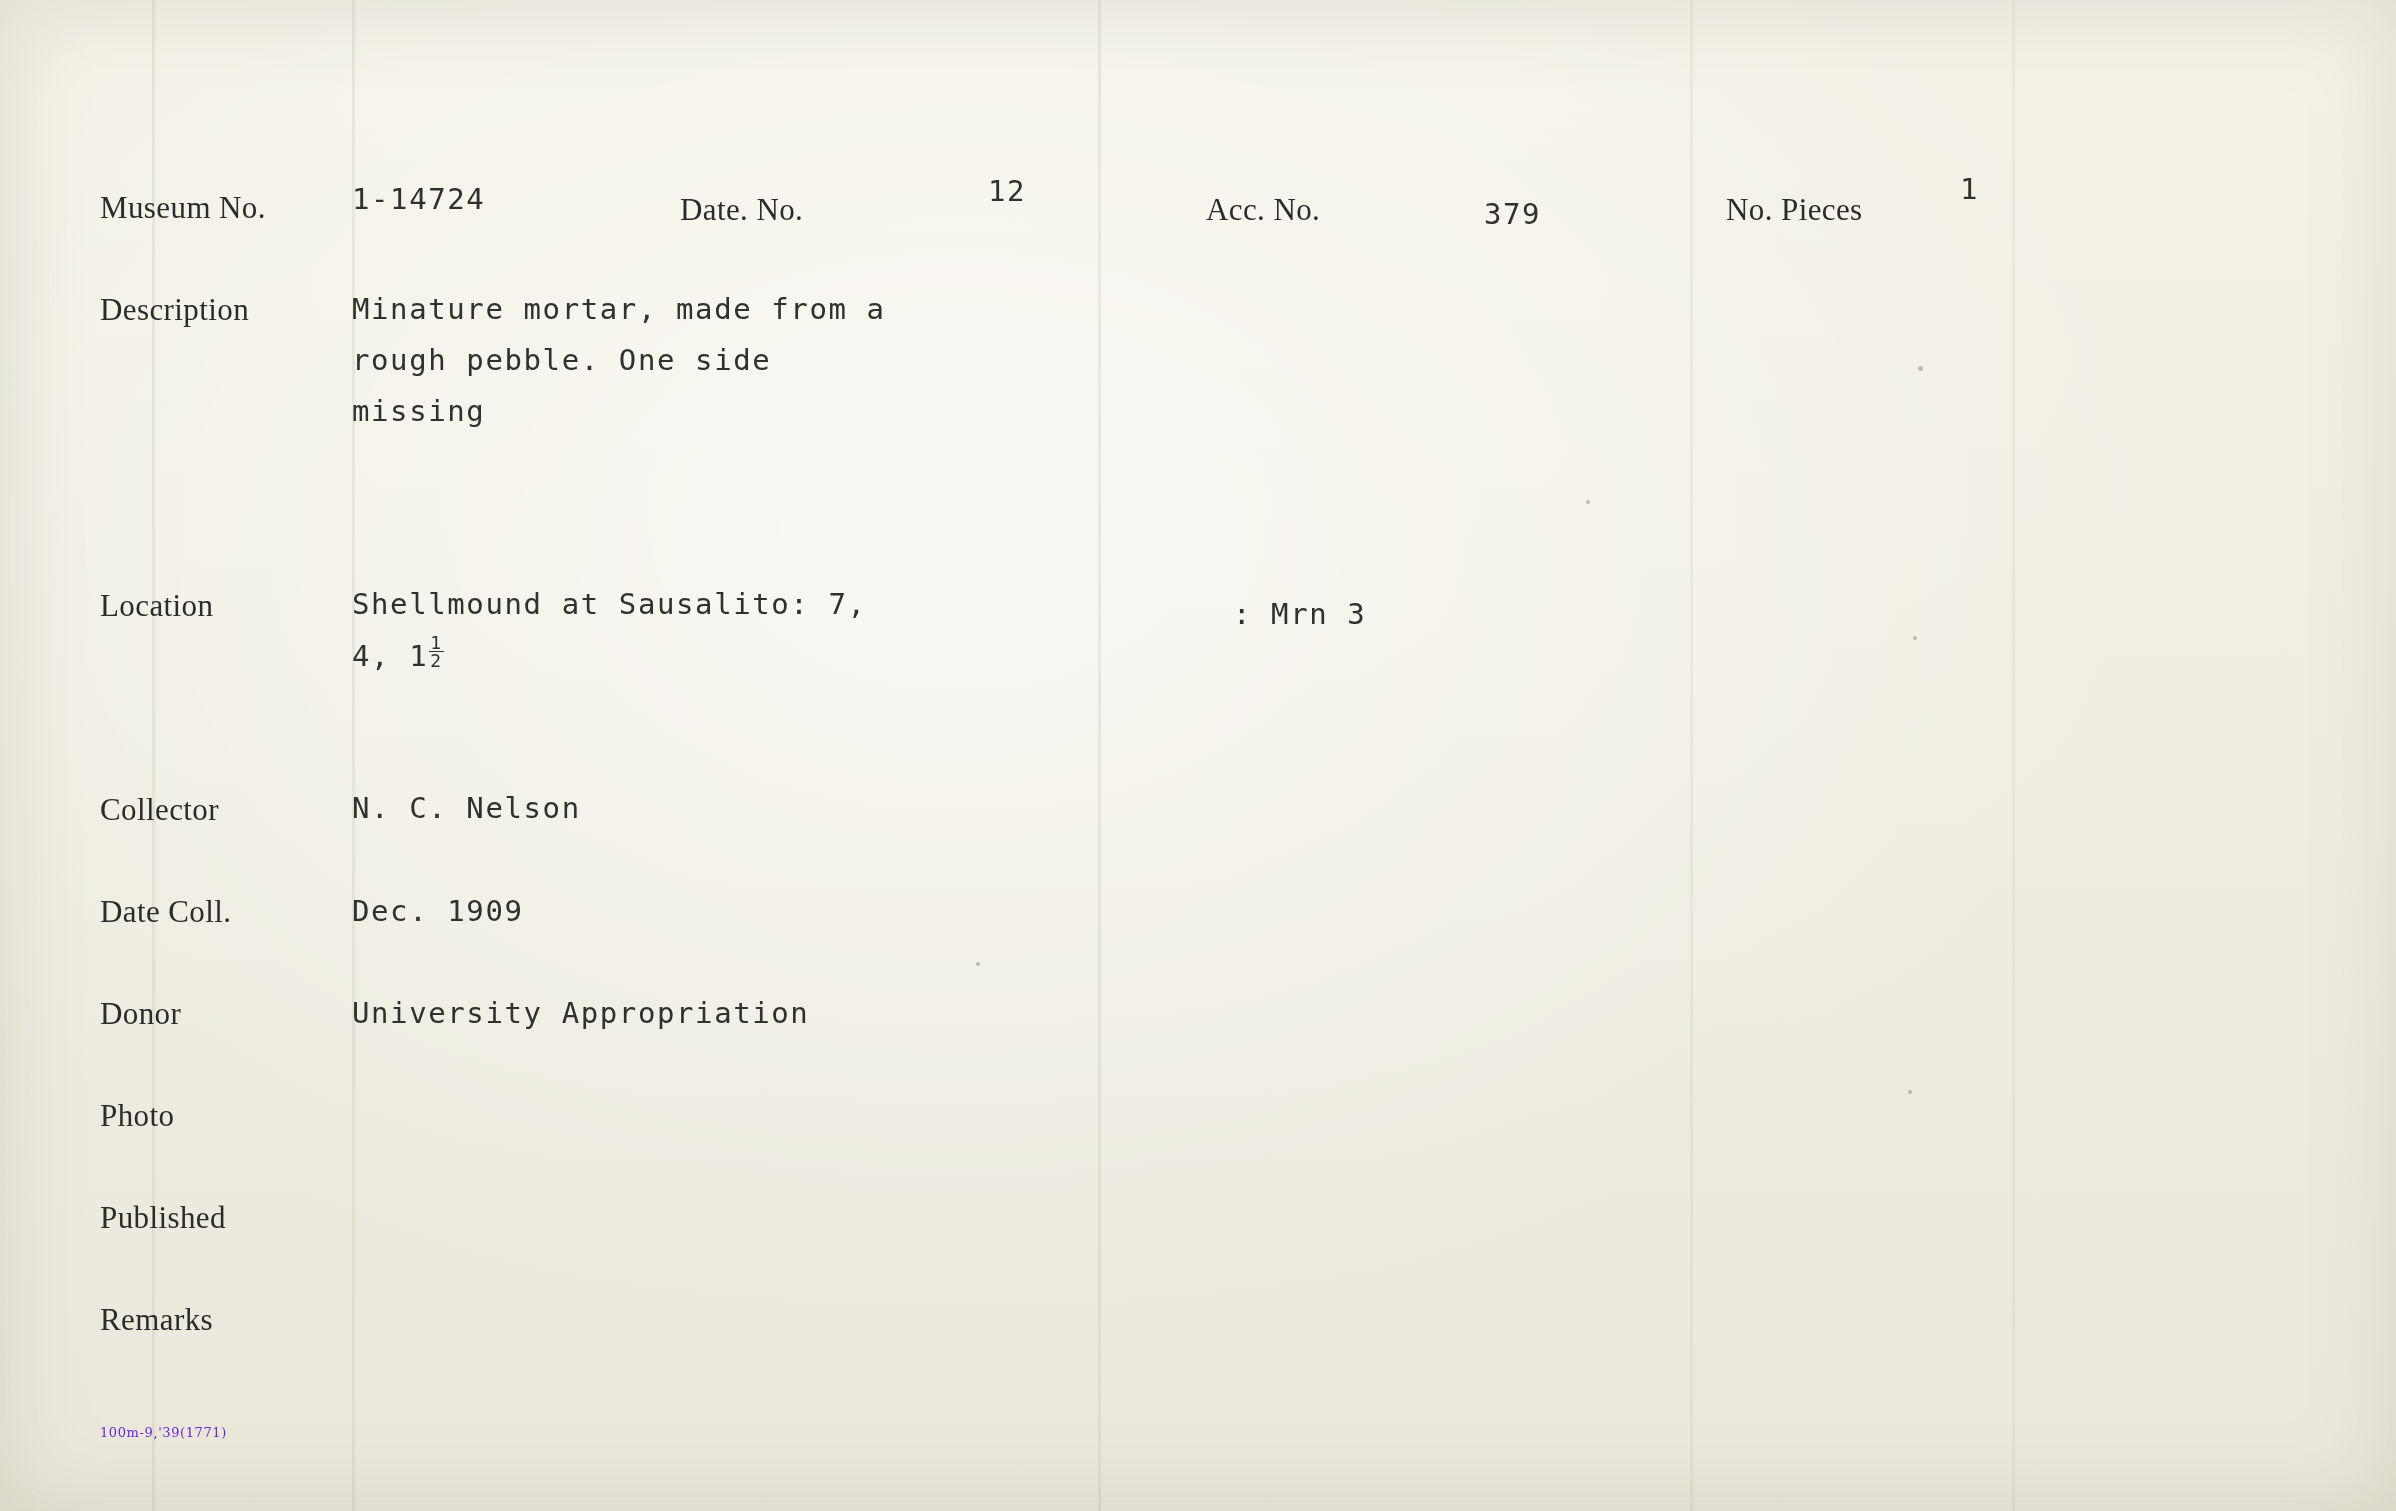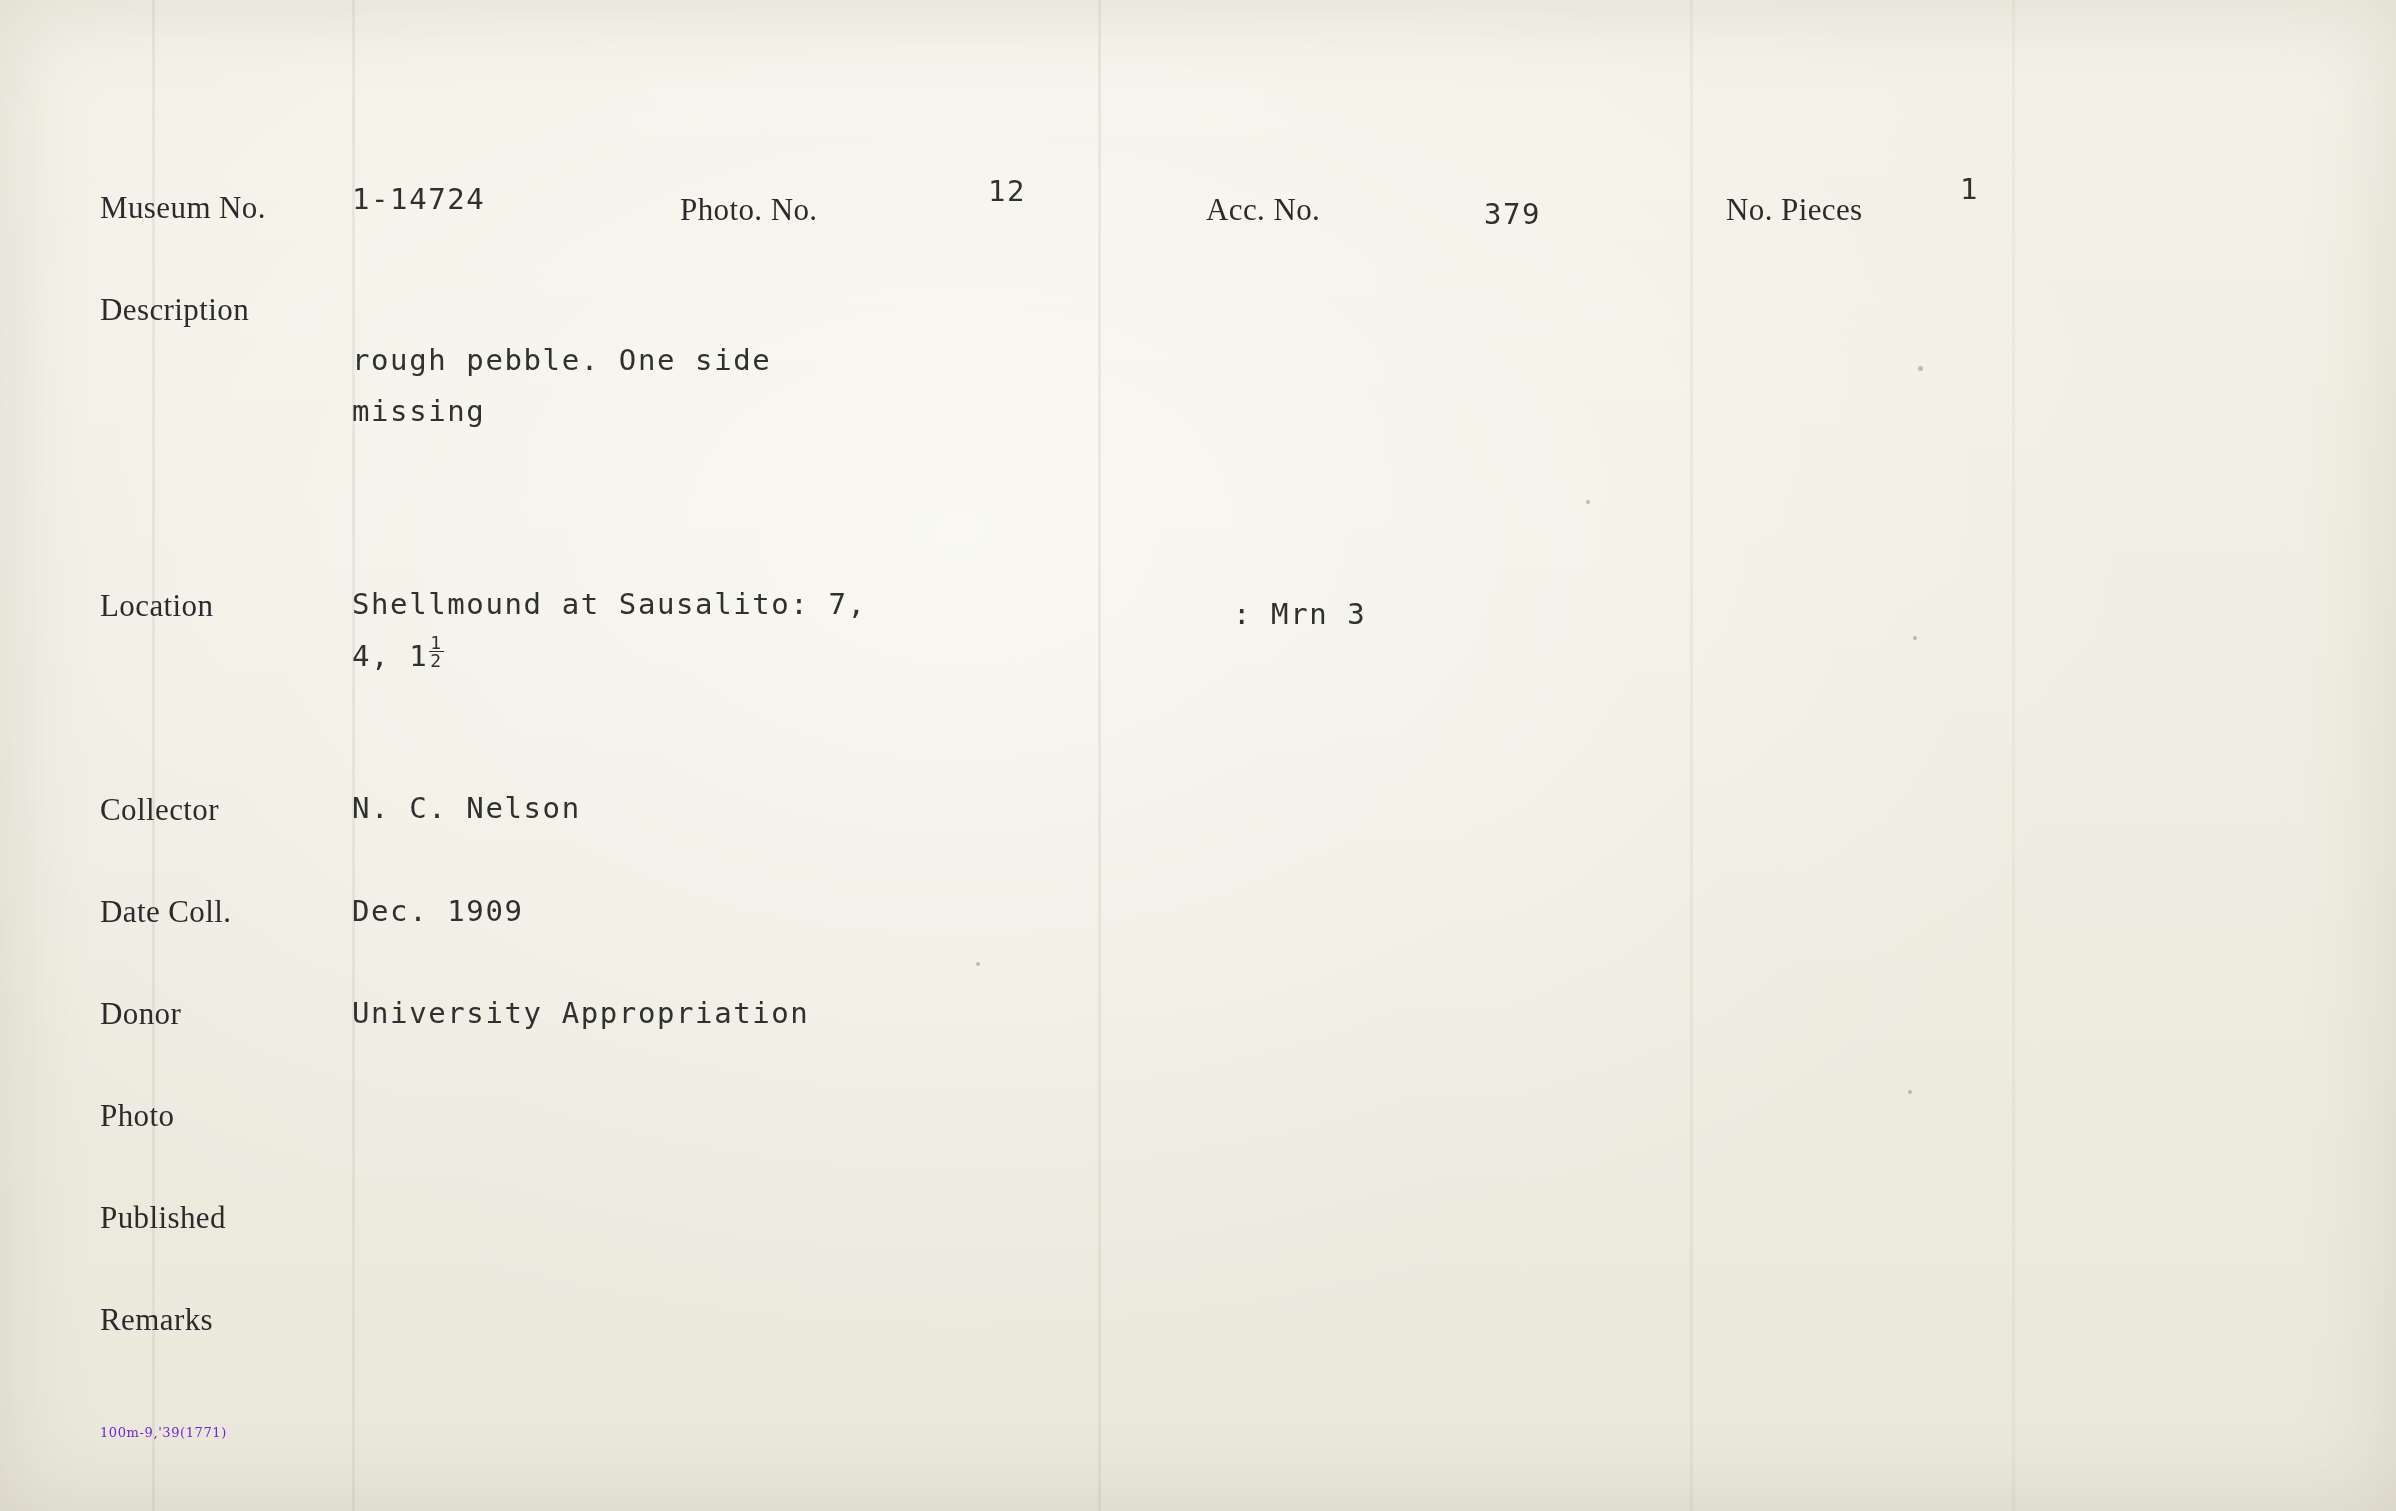--- a/index.html
+++ b/index.html
@@ -97,30 +97,31 @@
 
   <div class="speck" style="left:1918px; top:366px; width:5px; height:5px;"></div>
   <div class="speck" style="left:1586px; top:500px; width:4px; height:4px;"></div>
   <div class="speck" style="left:1913px; top:636px; width:4px; height:4px;"></div>
   <div class="speck" style="left:1908px; top:1090px; width:4px; height:4px;"></div>
   <div class="speck" style="left:976px; top:962px; width:4px; height:4px;"></div>
 
   <div class="label" style="left:100px; top:190px;">Museum No.</div>
   <div class="typed" style="left:352px; top:173px;">1-14724</div>
 
-  <div class="label" style="left:680px; top:192px;">Photo. No.</div>
+  <div class="label" style="left:680px; top:192px;">Date. No.</div>
   <div class="typed" style="left:988px; top:165px;">12</div>
 
   <div class="label" style="left:1206px; top:192px;">Acc. No.</div>
   <div class="typed" style="left:1484px; top:188px;">379</div>
 
   <div class="label" style="left:1726px; top:192px;">No. Pieces</div>
   <div class="typed" style="left:1960px; top:163px;">1</div>
 
   <div class="label" style="left:100px; top:292px;">Description</div>
+  <div class="typed" style="left:352px; top:283px;">Minature mortar, made from a</div>
   <div class="typed" style="left:352px; top:334px;text-align:right;">rough pebble.  One side</div>
   <div class="typed" style="left:352px; top:385px;">missing</div>
 
   <div class="label" style="left:100px; top:588px;">Location</div>
   <div class="typed" style="left:352px; top:578px;">Shellmound at Sausalito: 7,</div>
   <div class="typed" style="left:352px; top:630px;">
     <span>4, 1</span><span class="frac"><span class="num">1</span><span class="den">2</span></span>
   </div>
   <div class="typed" style="left:1188px; top:588px;margin-left:45px;">: Mrn 3</div>
 

